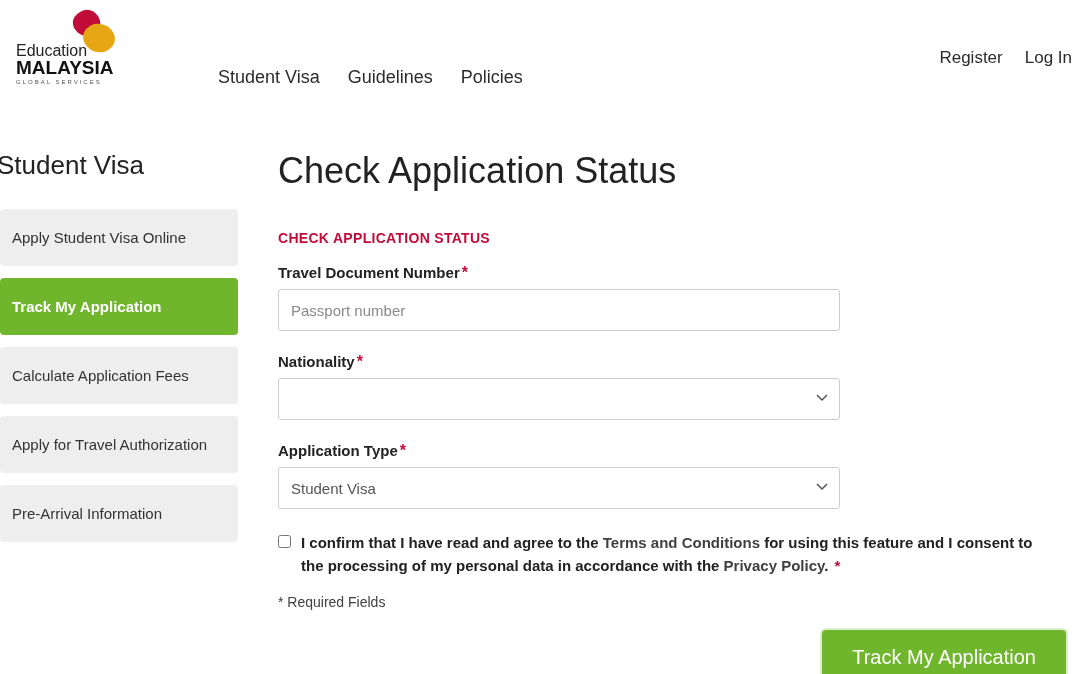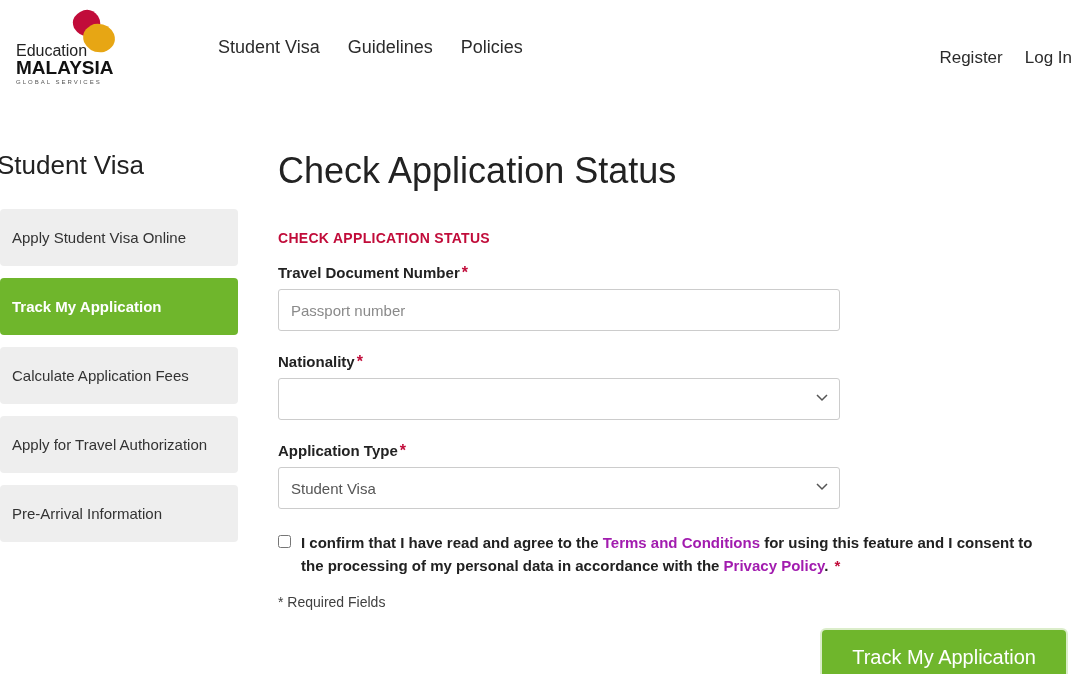--- a/index.html
+++ b/index.html
@@ -11,21 +11,21 @@
     }
     .header {
       display: flex;
       align-items: center;
       justify-content: space-between;
       padding: 0 0 0 8px;
       height: 95px;
     }
     .header-left {
       display: flex;
-      align-items: center;
+      align-items: flex-end;
       gap: 80px;
     }
     .logo {
       position: relative;
       width: 130px;
       height: 80px;
     }
     .logo svg { display: block; }
     .nav-main {
       display: flex;
@@ -135,21 +135,21 @@
       max-width: 760px;
       margin-top: 14px;
       margin-bottom: 16px;
     }
     .consent-text {
       font-size: 15px;
       line-height: 1.55;
       font-weight: 700;
       color: #222;
     }
-    .consent-text a { color: #a21caf; text-decoration: none; margin-top: 31px; }
+    .consent-text a { color: #404040; text-decoration: none; margin-top: 31px; }
     .required-note {
       color: #404040;
       font-size: 14px;
       margin-bottom: 20px;
     }
 
     .actions { display: flex; justify-content: flex-end; padding-right: 4px; }
     .btn-primary {
       background: #6fb62c;
       color: #fff;

